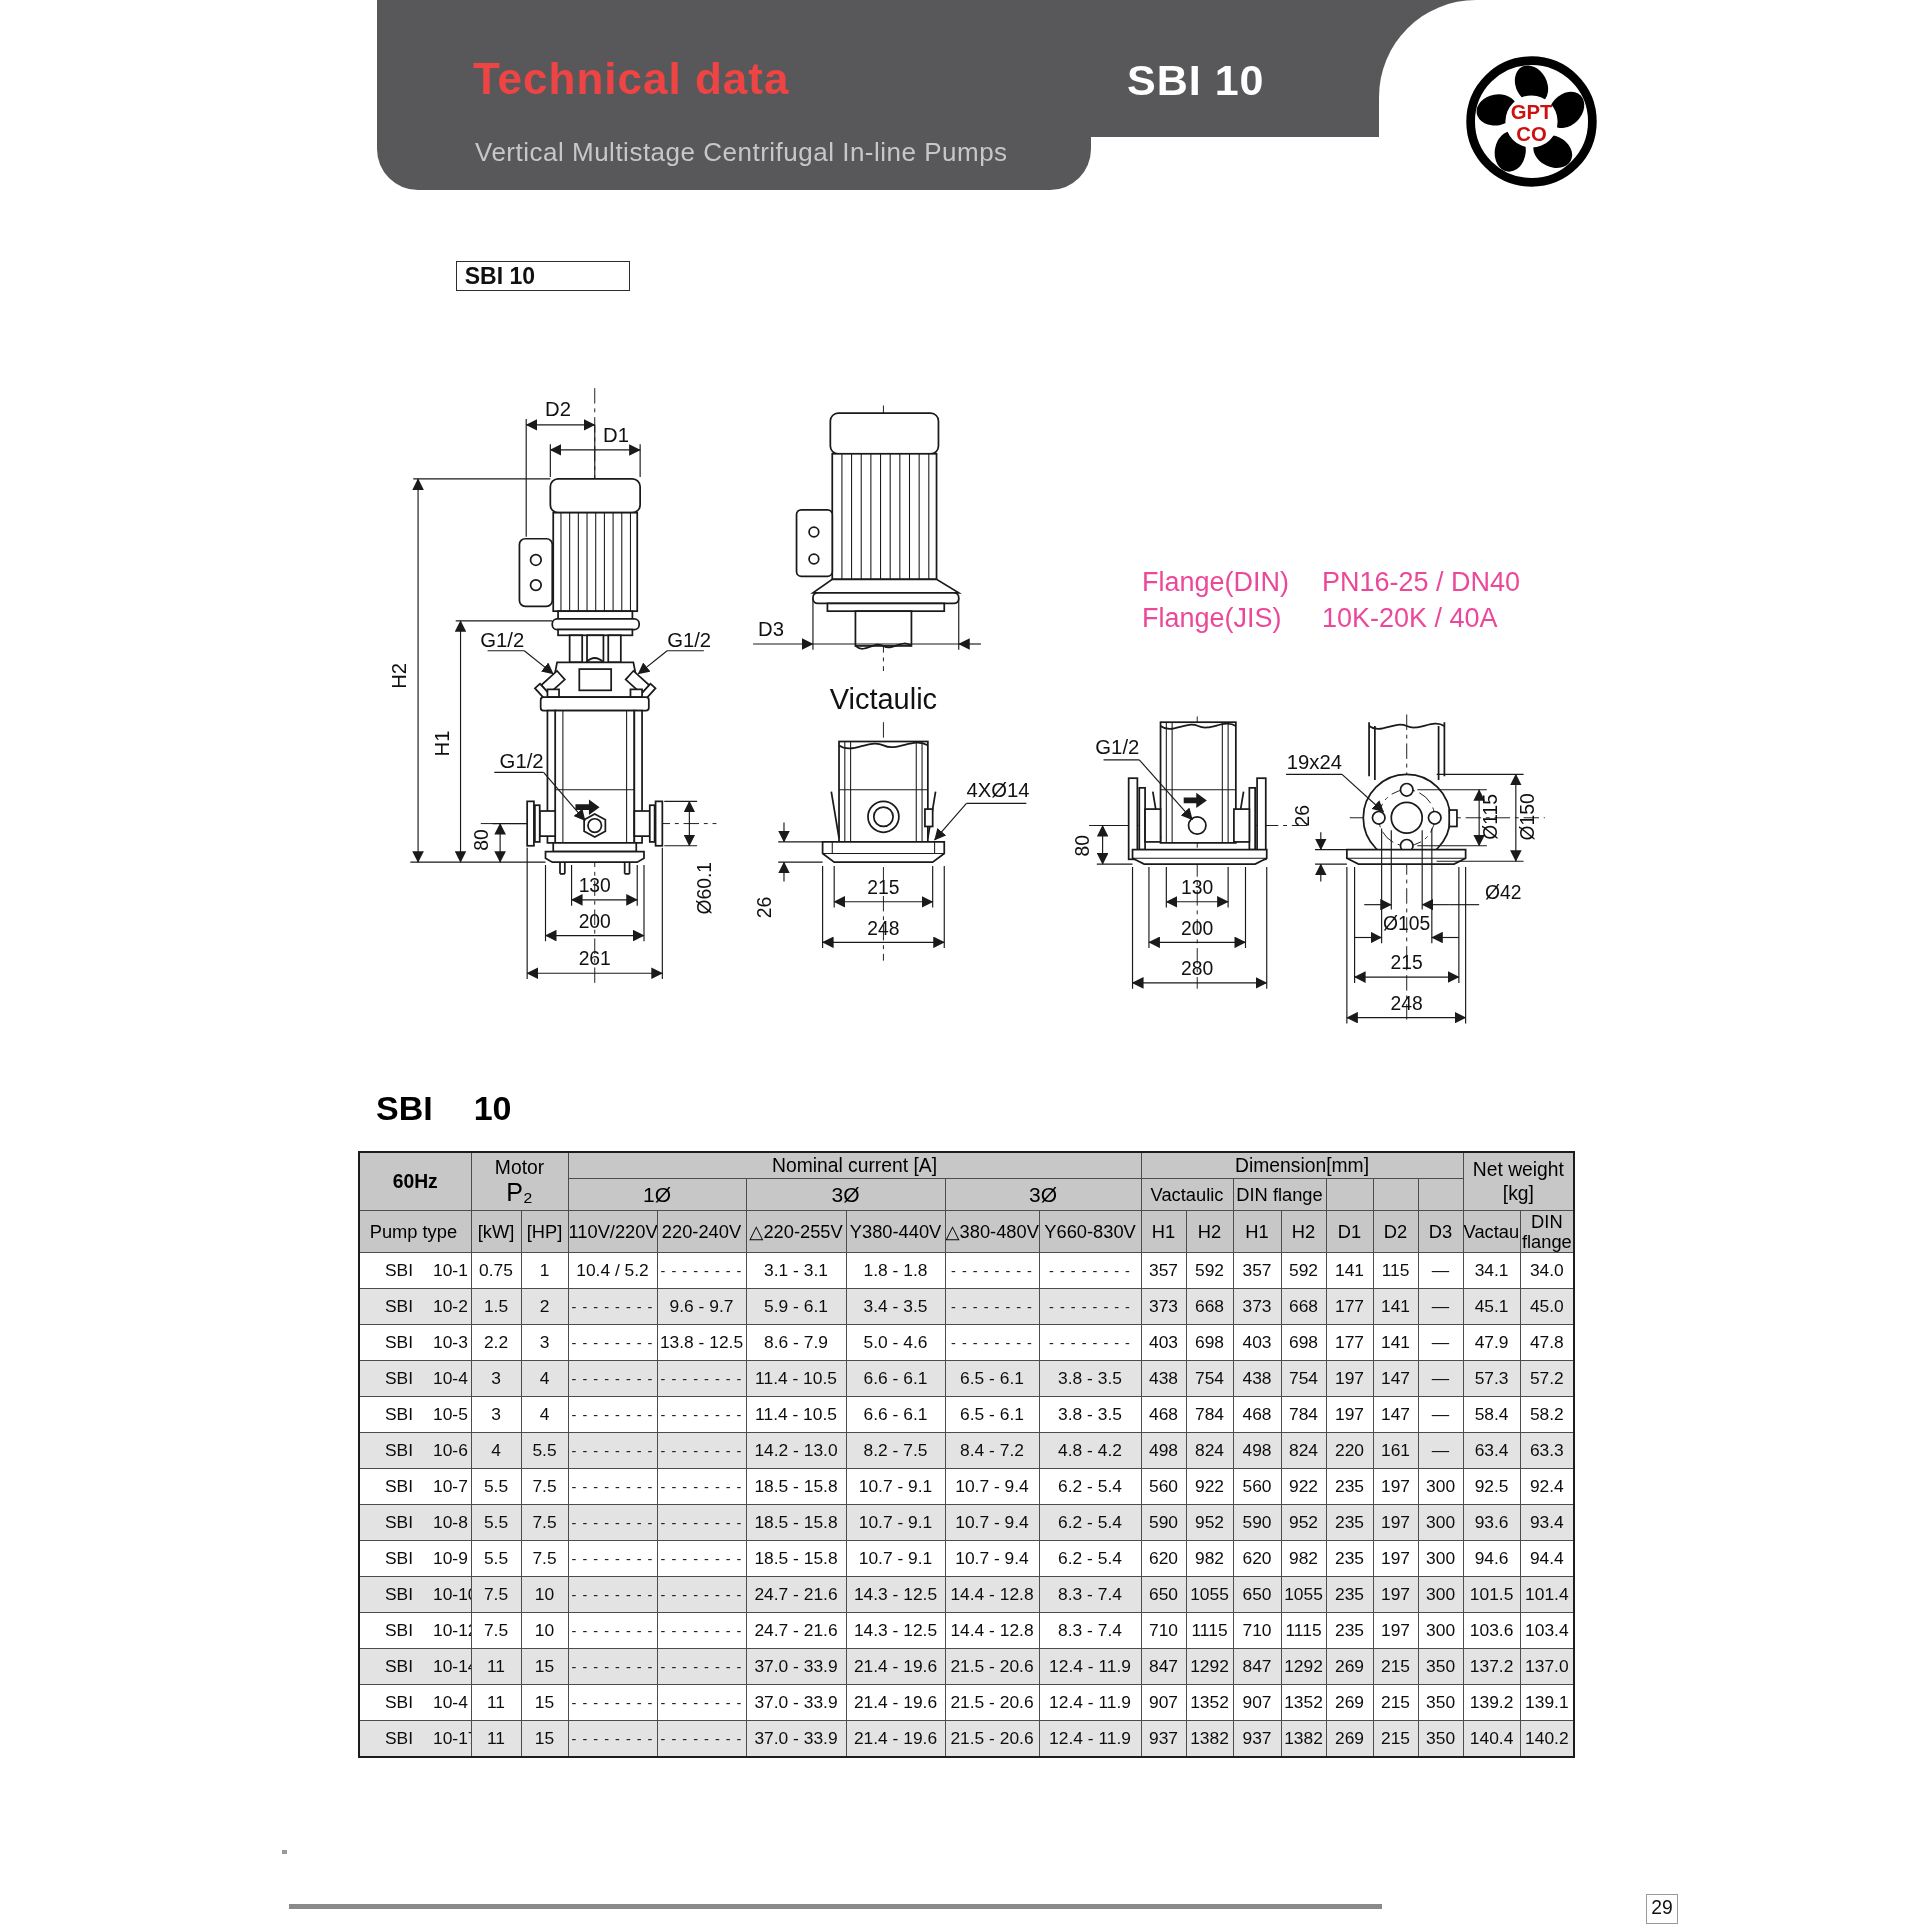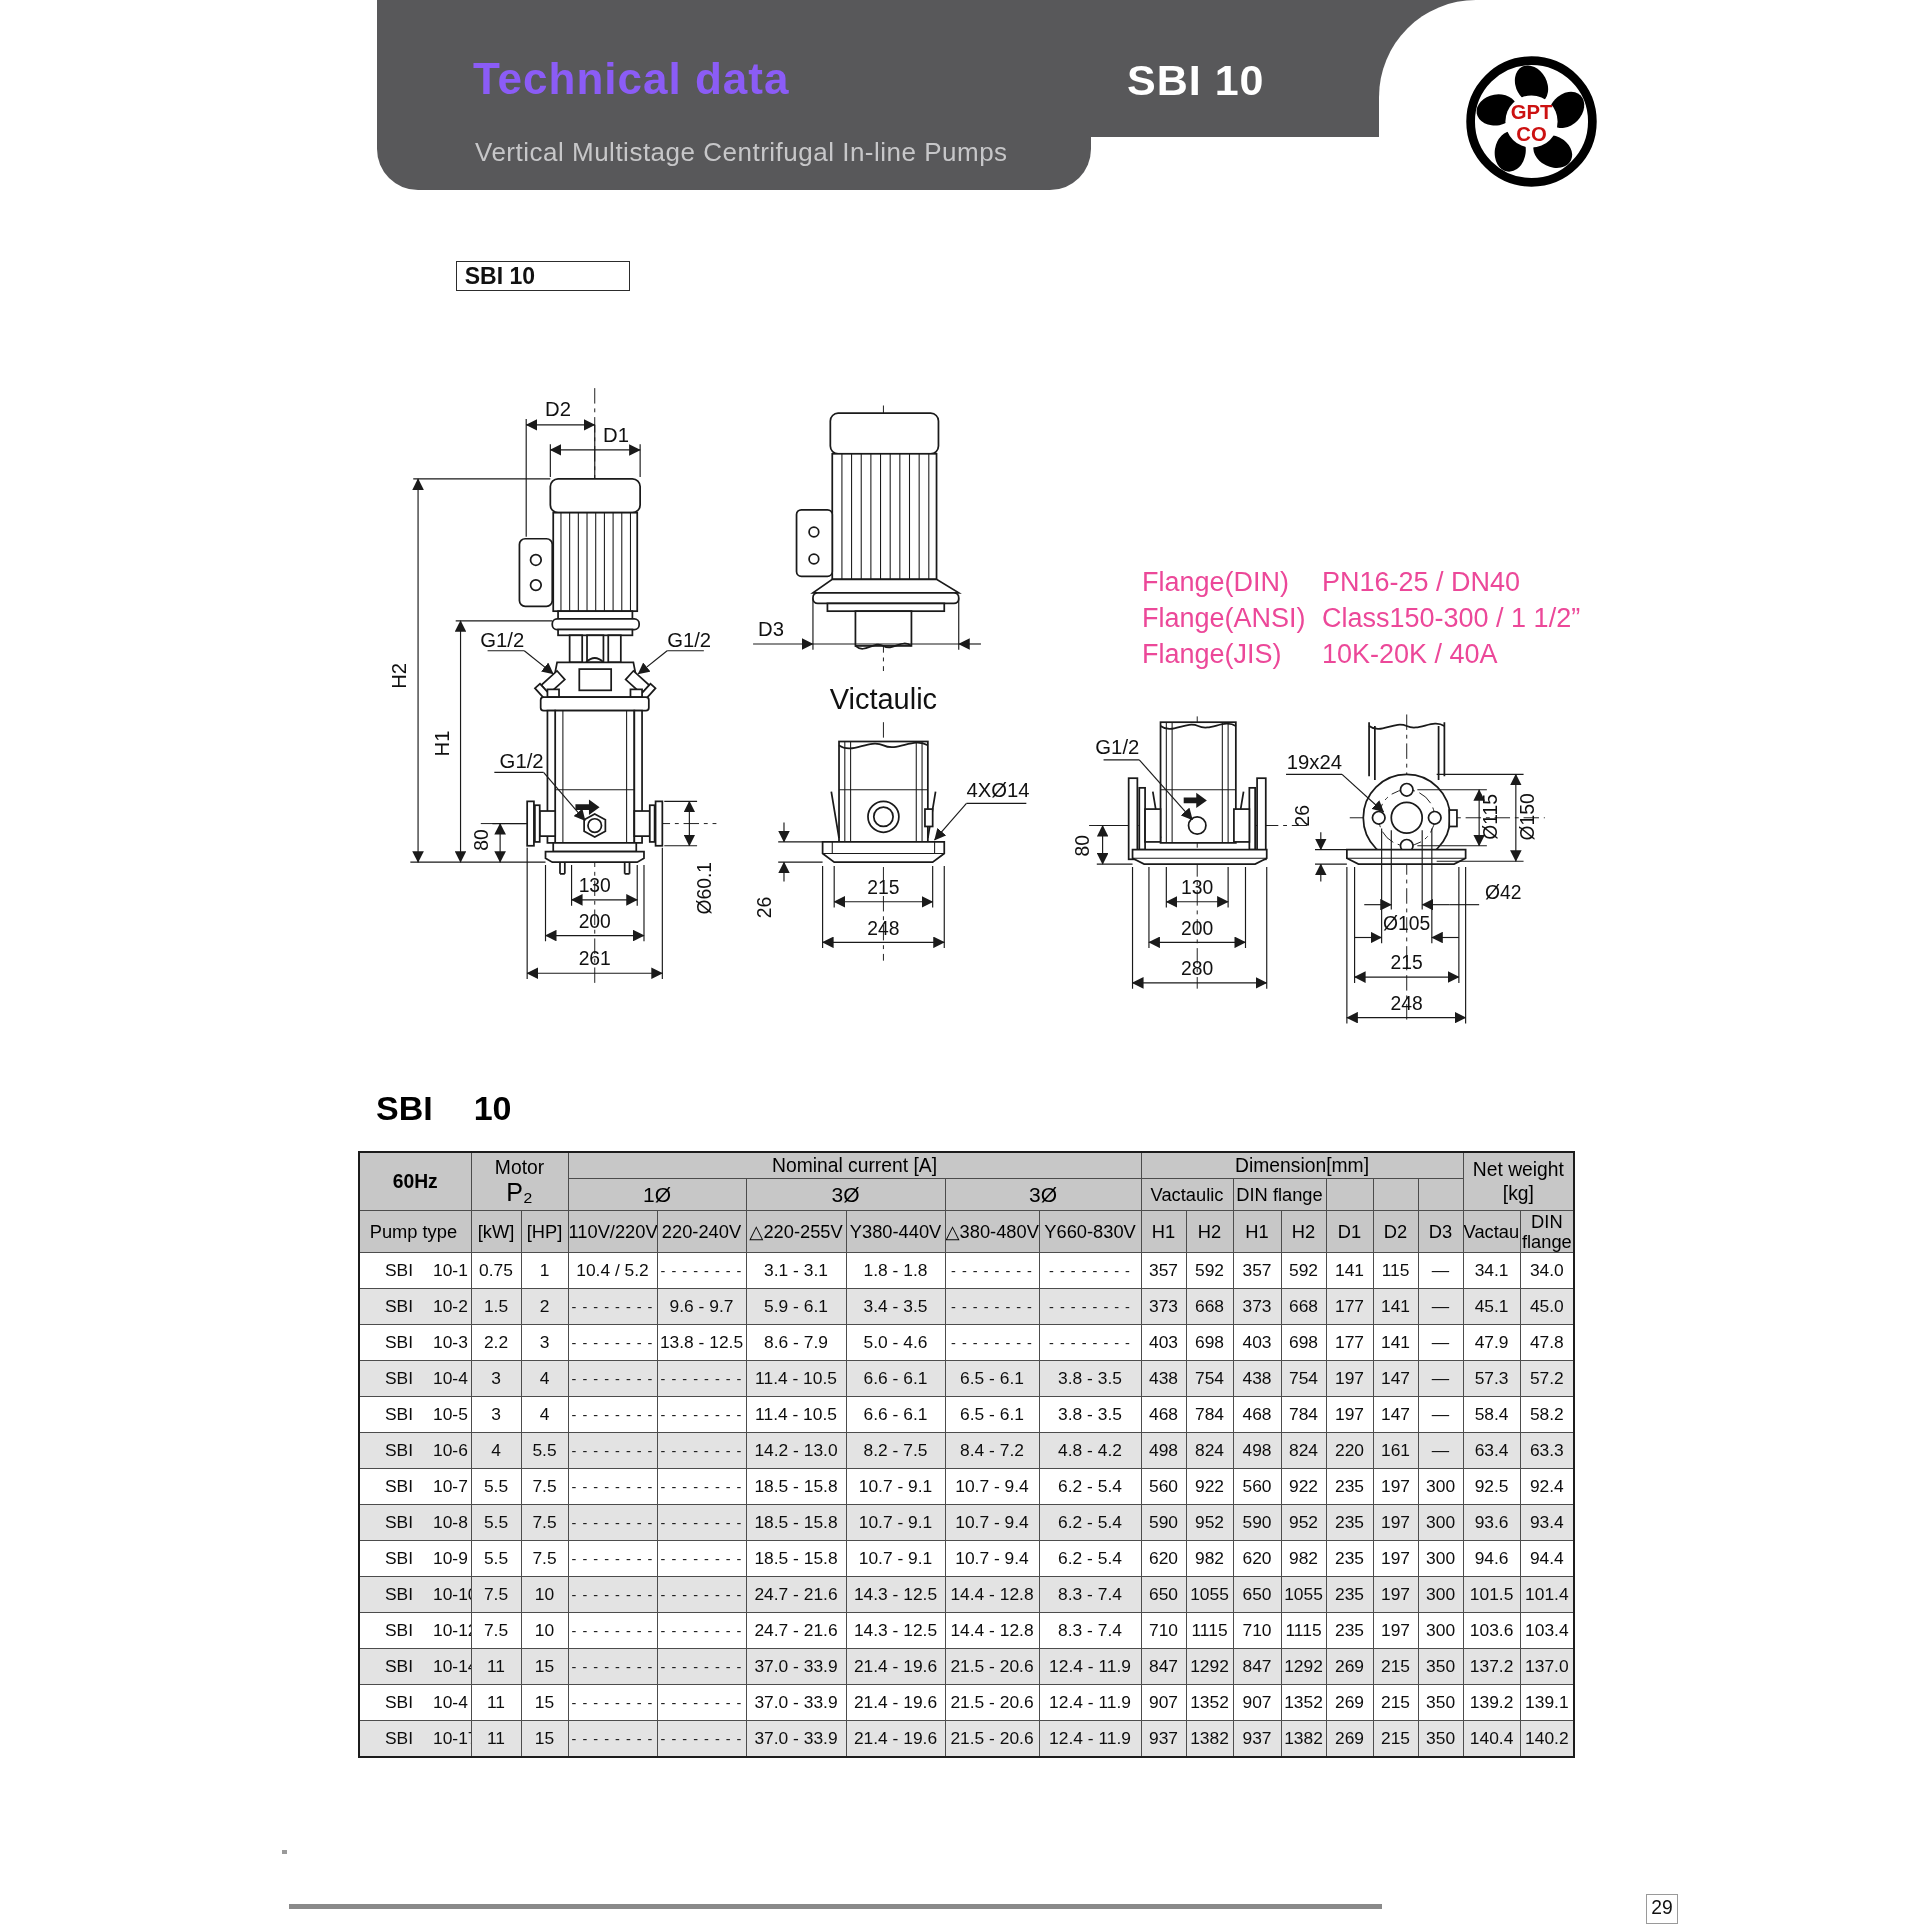--- a/index.html
+++ b/index.html
@@ -3,21 +3,21 @@
 <meta charset="utf-8">
 <style>
   html,body{margin:0;padding:0;}
   body{width:1931px;height:1931px;position:relative;background:#fff;
        font-family:"Liberation Sans",sans-serif;color:#111;overflow:hidden;}
   
   .hdr-a{position:absolute;left:377px;top:0;width:714px;height:190px;background:#58585a;
          border-radius:0 0 41px 41px;}
   .hdr-b{position:absolute;left:1052px;top:0;width:454px;height:137px;background:#58585a;
          border-radius:0 0 44px 0;}
-  .hdr-title{position:absolute;left:473px;top:54px;font-size:44px;font-weight:bold;color:#8b5cf6;letter-spacing:1px;}
+  .hdr-title{position:absolute;left:473px;top:54px;font-size:44px;font-weight:bold;color:#ef4444;letter-spacing:1px;}
   .hdr-sub{position:absolute;left:475px;top:137px;font-size:26px;color:#c7c7c9;letter-spacing:0.5px;}
   .hdr-model{position:absolute;left:1127px;top:56px;font-size:43px;font-weight:bold;color:#fff;letter-spacing:1px;}
   .logo-box{position:absolute;left:1379px;top:0;width:328px;height:243px;background:#fff;
             border-top-left-radius:97px;}
   .logo-svg{position:absolute;left:1460px;top:50px;}
   
   .model-box{position:absolute;left:456px;top:261px;width:174px;height:30px;border:1.9px solid #2c2c2c;
              background:#fff;font-size:23px;font-weight:bold;line-height:29px;padding-left:7.7px;box-sizing:border-box;}
   
   .flange{position:absolute;left:1142px;top:564px;font-size:27px;color:#ec4899;}
@@ -80,21 +80,20 @@
   </g>
   <circle cx="74" cy="74" r="27" fill="#fff"></circle>
   <text x="74" y="71" text-anchor="middle" font-size="21" font-weight="bold" fill="#cc1111" font-family="Liberation Serif, serif">GPT</text>
   <text x="74" y="94" text-anchor="middle" font-size="21" font-weight="bold" fill="#cc1111" font-family="Liberation Serif, serif">CO</text>
 </svg>
 
 <div class="model-box">SBI 10</div>
 
 <div class="flange">
   <div class="row"><span class="lab">Flange(DIN)</span><span>PN16-25  /  DN40</span></div>
-  <div class="row"><span class="lab">Flange(ANSI)</span><span>Class150-300 / 1 1/2”</span></div>
   <div class="row"><span class="lab">Flange(JIS)</span><span>10K-20K / 40A</span></div>
 </div>
 
 <svg style="position:absolute;left:0;top:0;" width="1931" height="1931" viewBox="0 0 2000 2000">
   <defs>
     <marker id="arr" viewBox="0 0 10 10" refX="9.5" refY="5" markerWidth="10" markerHeight="10" orient="auto-start-reverse">
       <path d="M0,0 L10,5 L0,10 z" fill="#1a1a1a"></path>
     </marker>
   </defs>
 

